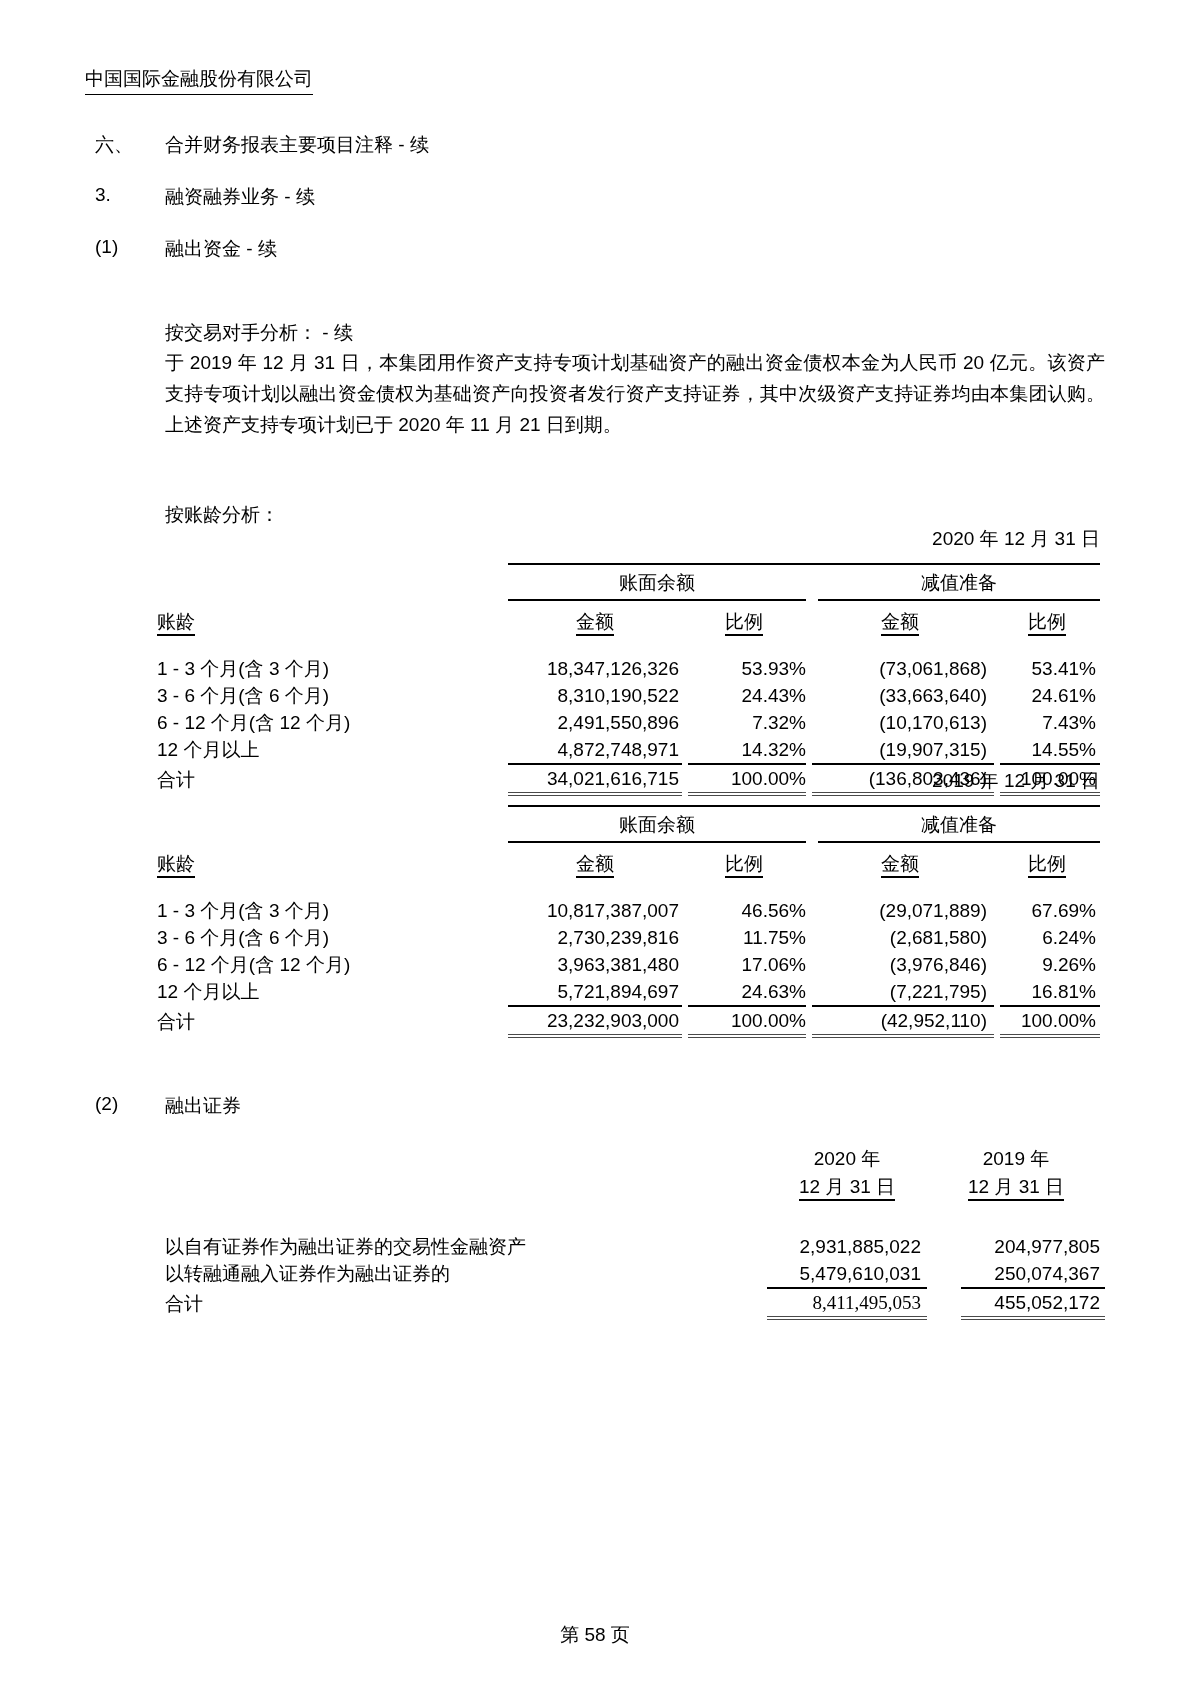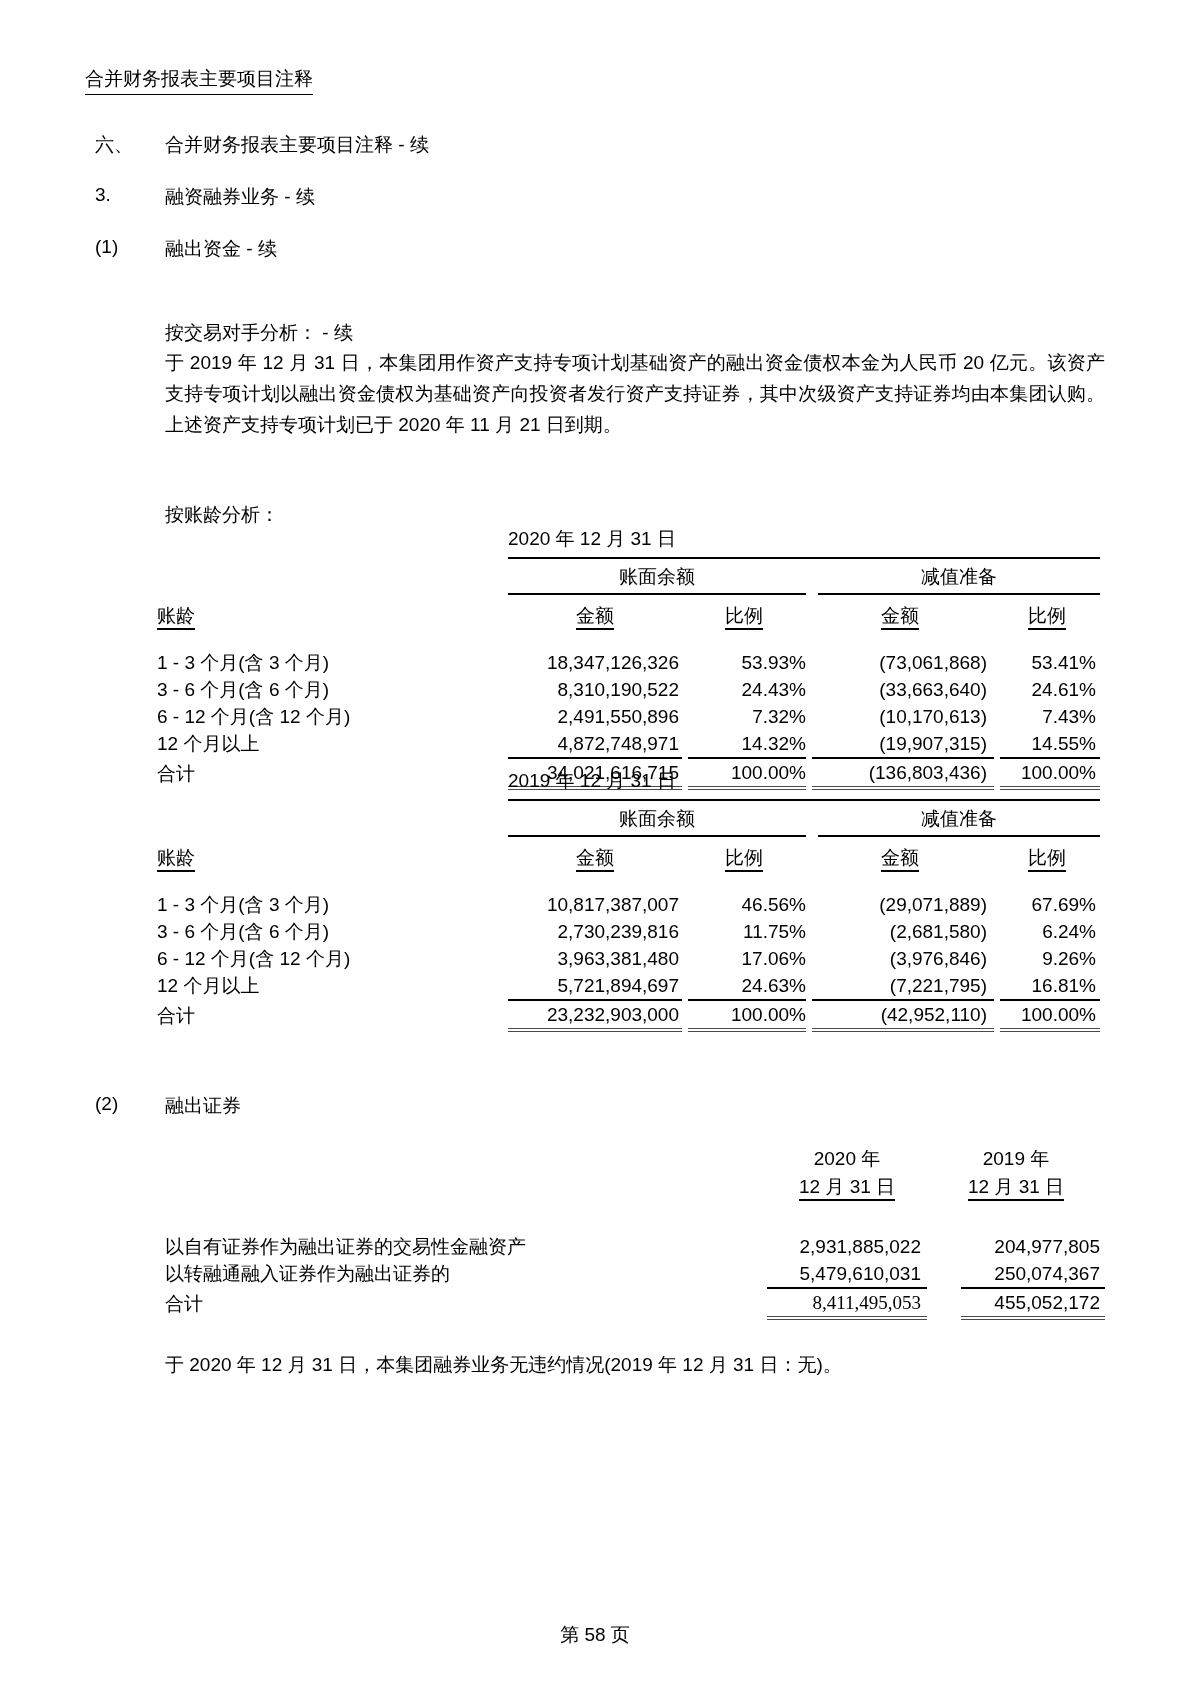--- a/index.html
+++ b/index.html
@@ -13,21 +13,21 @@
   .company{left:85px;top:66px;padding-bottom:2px;border-bottom:1.5px solid #000;}
   .h-no{position:absolute;left:95px;}
   .h-tx{position:absolute;left:165px;}
   .h-row{position:absolute;left:0;width:1190px;height:26px;}
   .plain{left:165px;margin-top:32px;}
   .para{left:165px;top:347px;width:940px;line-height:31px;text-align:justify;}
   
   .aging{position:absolute;left:157px;width:943px;}
   .aging table{border-collapse:collapse;table-layout:fixed;width:100%;font-size:19px;}
   .aging td{padding:0;vertical-align:middle;}
-  .t-title td.title-cell{text-align:left;border-bottom:2px solid #000;height:32px;vertical-align:bottom;padding-bottom:5px;}
+  .t-title td.title-cell{text-align:right;border-bottom:2px solid #000;height:32px;vertical-align:bottom;padding-bottom:11px;}
   .t-group td{height:36px;vertical-align:bottom;}
   .grp{border-bottom:2px solid #000;text-align:center;padding:4px 0 3px 0;}
   .grp-r{margin-left:12px;}
   .t-colhdr td{height:34px;vertical-align:bottom;padding-bottom:2px;}
   .t-colhdr td:nth-child(n+2){text-align:center;}
   .u{border-bottom:2px solid #000;padding-bottom:2px;}
   .t-spacer td{height:18px;}
   .t-data td{height:27px;}
   .t-data td:nth-child(1),.t-total td:nth-child(1){text-align:left;margin-left:48px;}
   .num{text-align:right;}
@@ -54,21 +54,21 @@
   .s-total td:nth-child(2) .tot{padding-right:6px;font-family:Liberation Serif, serif;}
   .s-total td:nth-child(3) .tot{margin-left:34px;padding-right:5px;}
   .note{left:165px;top:1352px;width:950px;}
   .footer{left:0;top:1622px;width:1190px;text-align:center;}
 </style>
 </head>
 <body>
 
 <div class="page">
 
-  <div class="abs company">合并财务报表主要项目注释</div>
+  <div class="abs company">中国国际金融股份有限公司</div>
 
   <div class="h-row" style="top:132px">
     <span class="h-no">六、</span>
     <span class="h-tx">合并财务报表主要项目注释 - 续</span>
   </div>
 
   <div class="h-row" style="top:184px">
     <span class="h-no">3.</span>
     <span class="h-tx">融资融券业务 - 续</span>
   </div>
@@ -286,17 +286,16 @@
               <div class="tot">8,411,495,053</div>
             </td>
         <td class="num">
               <div class="tot">455,052,172</div>
             </td>
       </tr>
     </tbody>
       </table>
   </div>
 
-  <div class="abs note">于 2020 年 12 月 31 日，本集团融券业务无违约情况(2019 年 12 月 31 日：无)。</div>
 
   <div class="abs footer">第 58 页</div>
 
 </div>
 
 </body></html>

